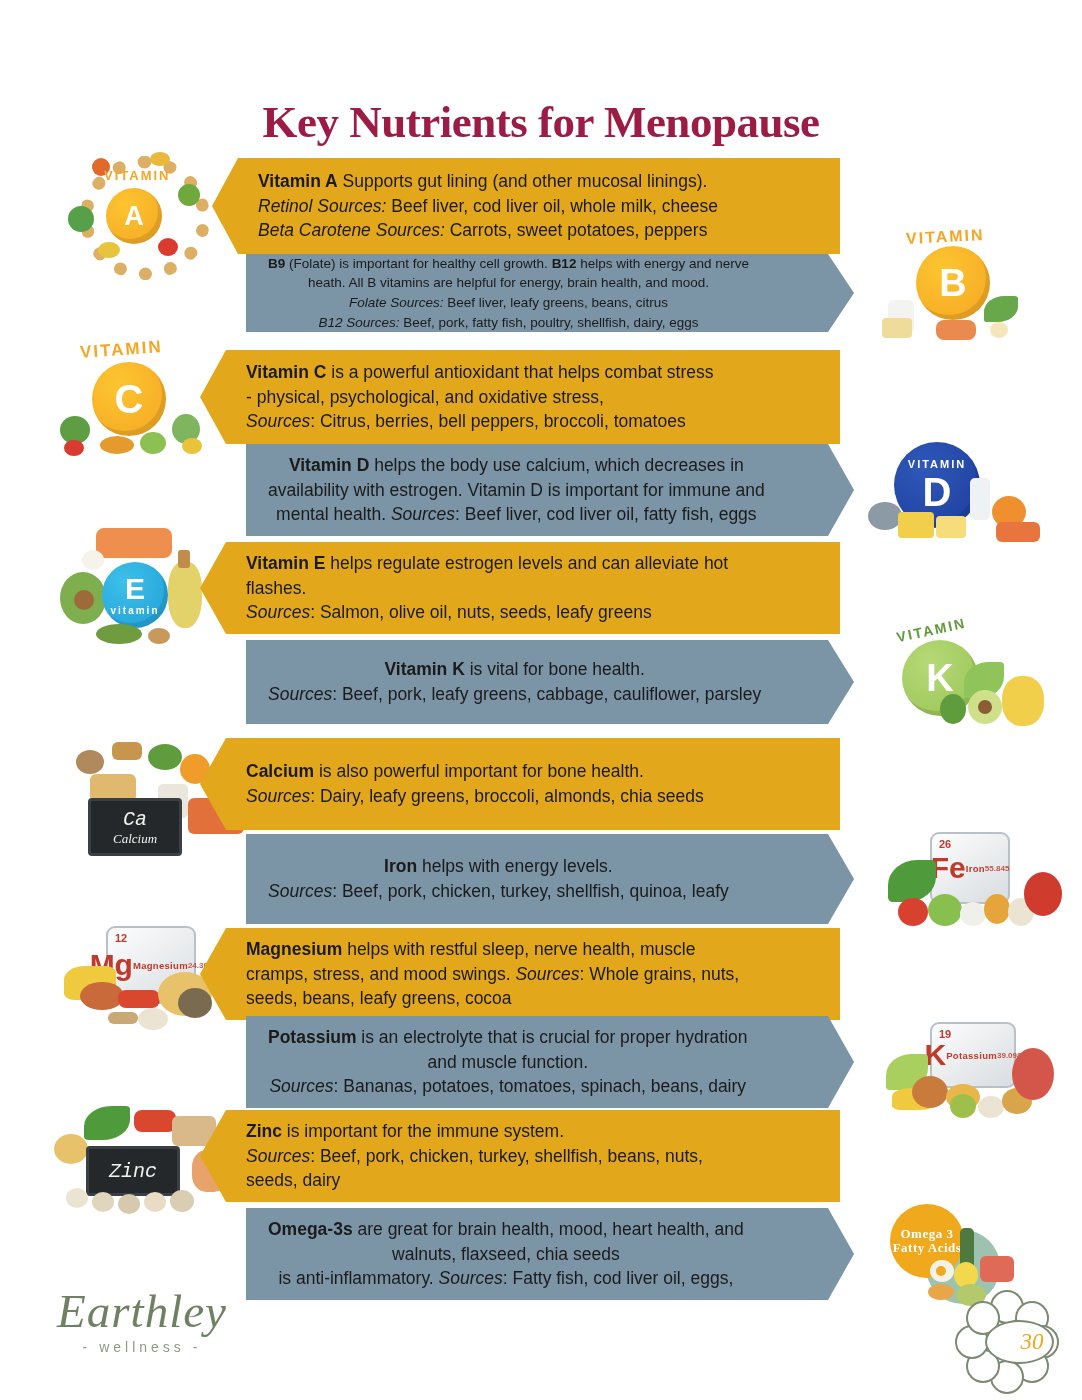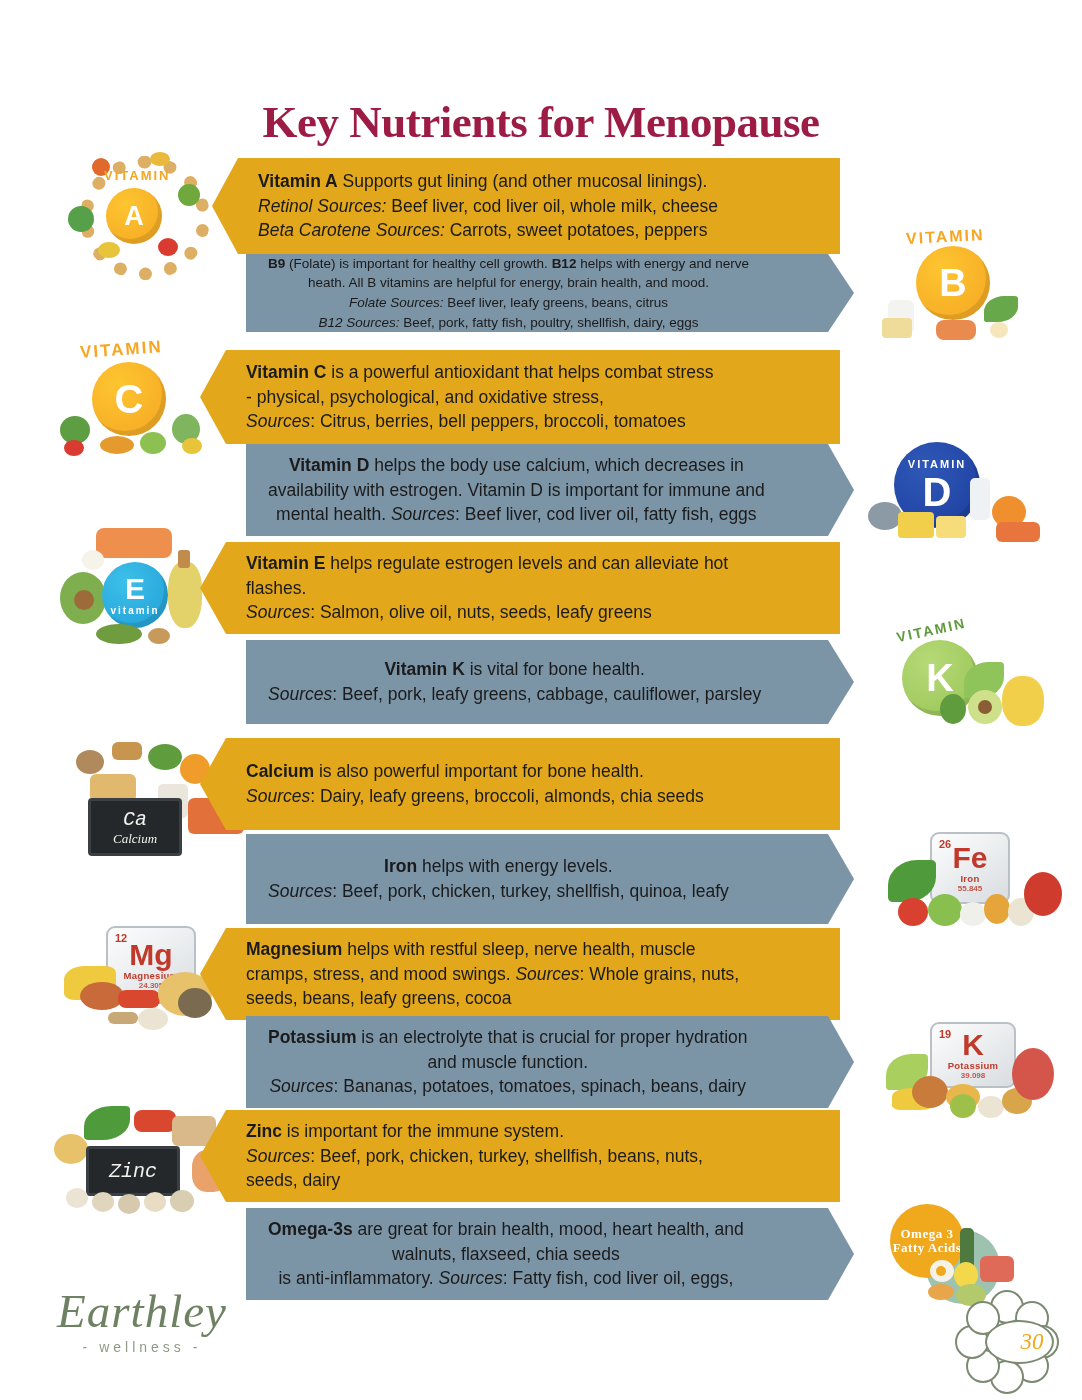--- a/index.html
+++ b/index.html
@@ -67,21 +67,21 @@
   }
   .ringfood{
     position:absolute;border-radius:50%;
     border:13px dotted #d6a24a;opacity:.85;
   }
 
   
   .tile{
     position:absolute;background:linear-gradient(145deg,#fdfdfd,#d8dde1);
     border:2px solid #b9c0c6;border-radius:9px;
-    display:flex;flex-direction:column;align-items:center;justify-content:center;
+    display:flex;flex-direction:row;align-items:center;justify-content:center;
     color:#c0392b;font-weight:bold;
   }
   .tile .num{position:absolute;top:4px;left:7px;font-size:11px;}
   .tile .sym{font-size:30px;line-height:1;}
   .tile .nm{font-size:9.5px;letter-spacing:.3px;}
   .tile .wt{font-size:8px;opacity:.85;}
 
   .chalk{
     position:absolute;background:#24282b;border:3px solid #3a3f43;border-radius:4px;
     color:#f2f2ef;display:flex;flex-direction:column;align-items:center;justify-content:center;

